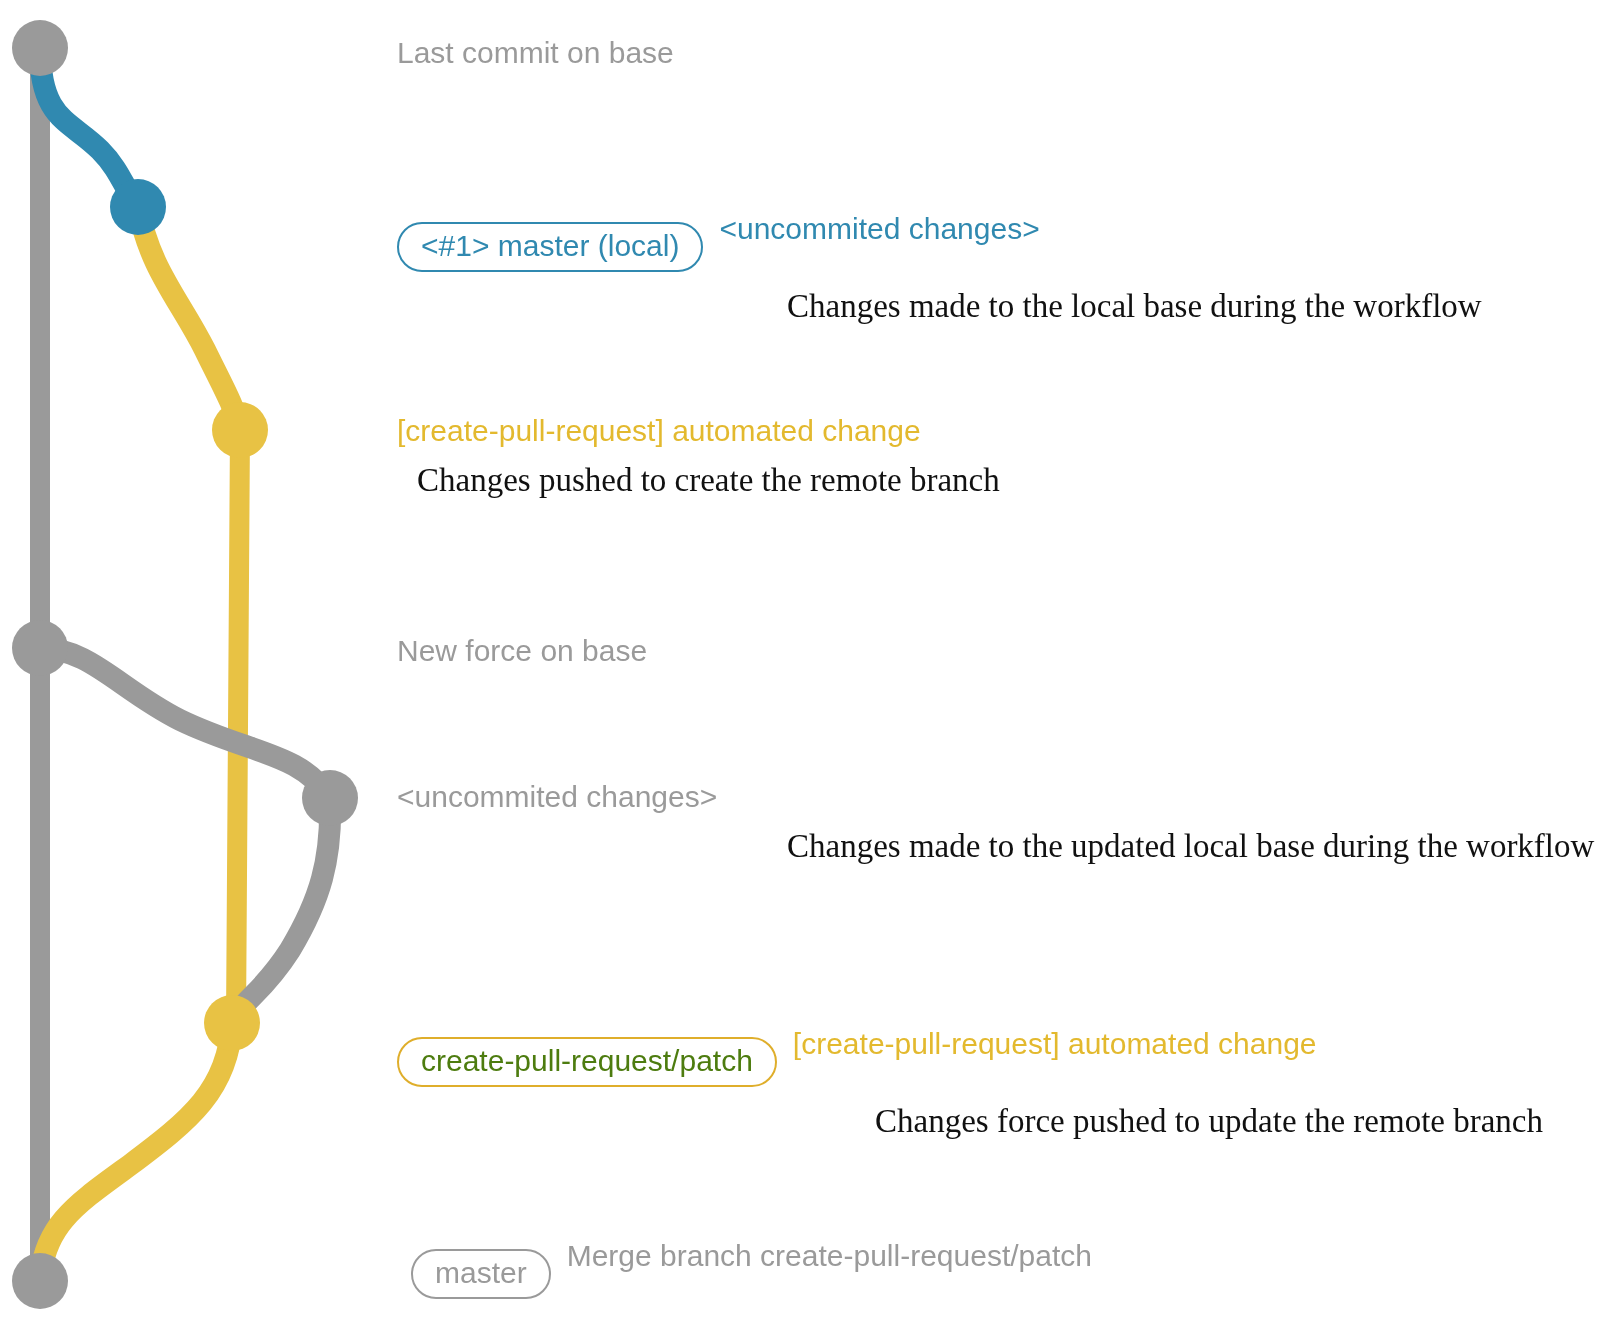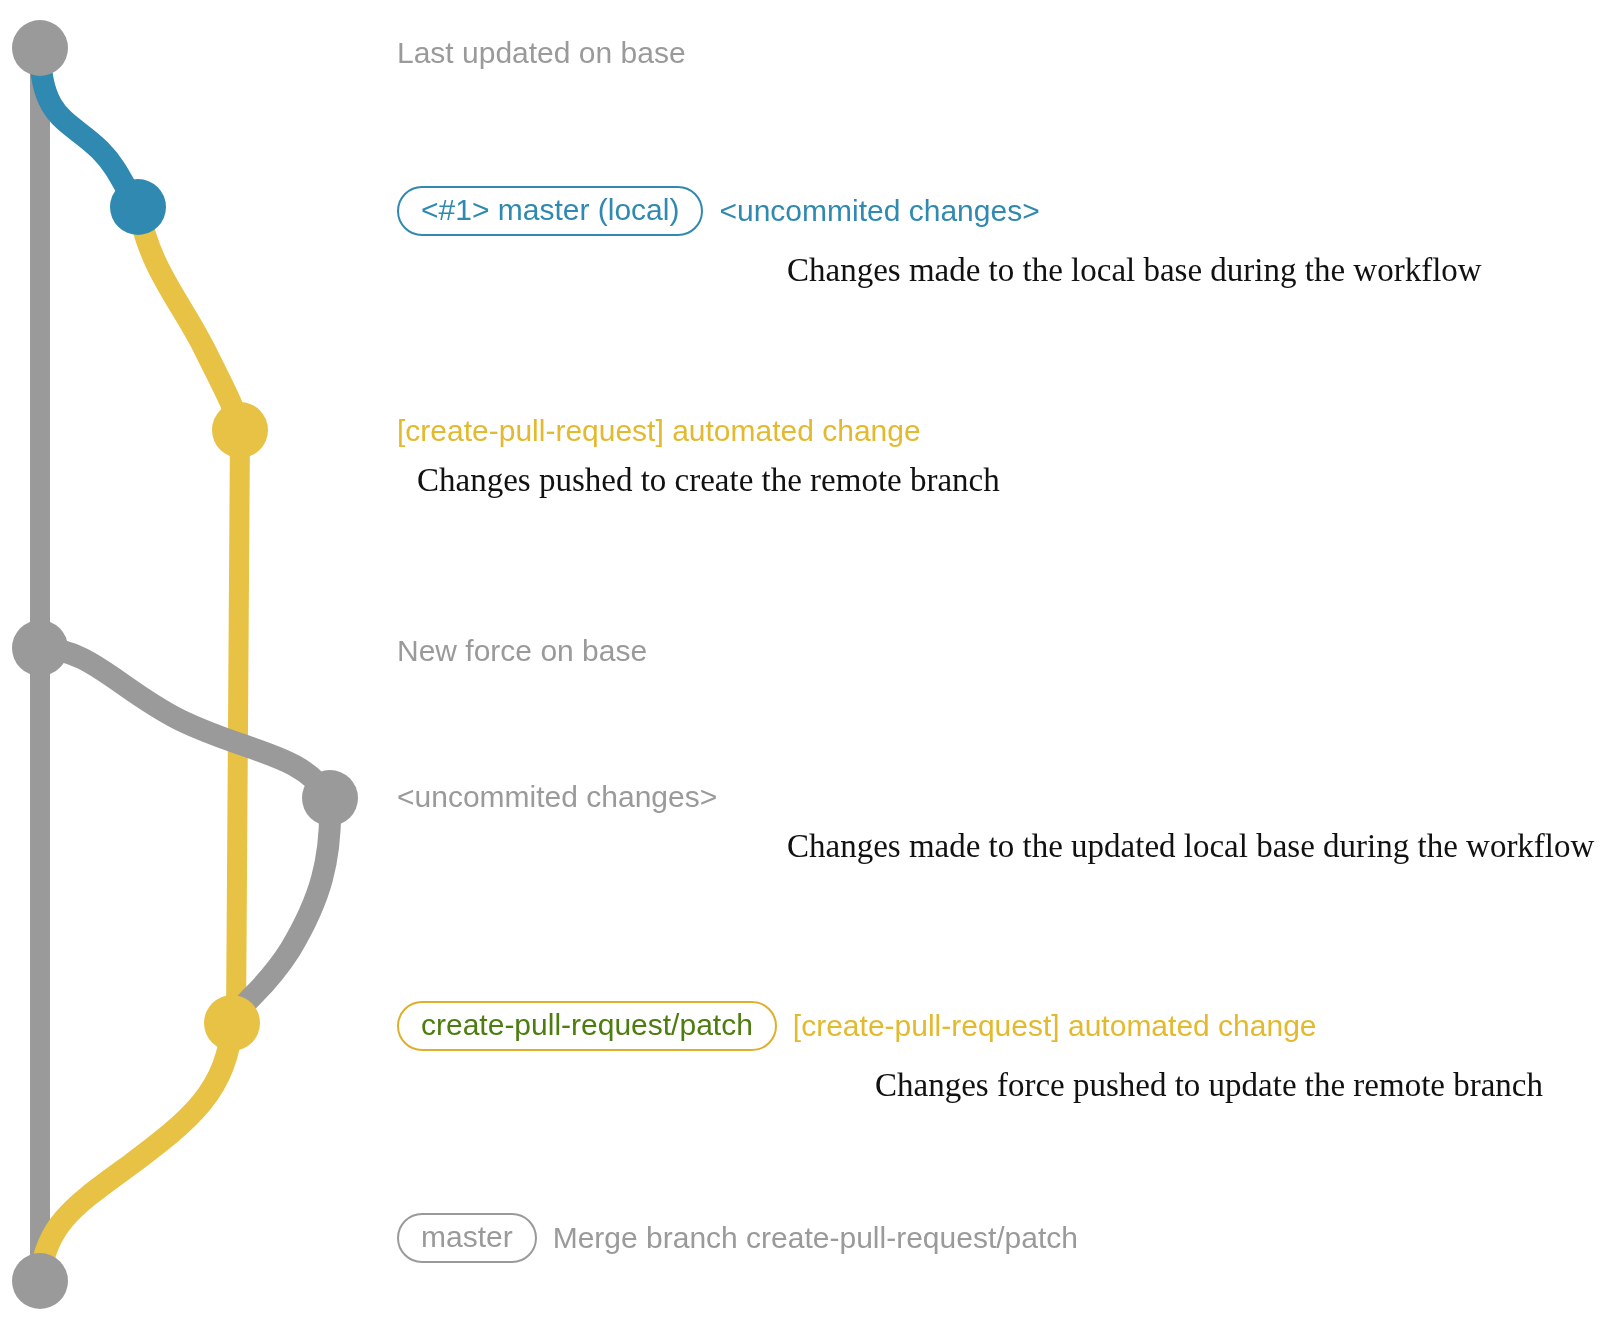--- a/index.html
+++ b/index.html
@@ -51,20 +51,21 @@
     align-items: center;
     justify-content: center;
     border: 2px solid #0ea5e9;
     border-radius: 26px;
     padding: 7px 22px 9px 22px;
     font-size: 30px;
     line-height: 1;
     color: #9a9a9a;
     background: #ffffff;
     box-sizing: border-box;
+    margin-top: 36px;
   }
   .pill.blue { border-color: #3089b0; color: #3089b0; }
   .pill.amber { border-color: #dfae2b; color: #4d7c0f; }
   .pill.gray  { border-color: #9a9a9a; color: #9a9a9a; }
 
   .commit-msg {
     font-size: 30px;
     line-height: 1;
     white-space: nowrap;
   }
@@ -106,21 +107,21 @@
   <circle cx="40" cy="648" r="28" fill="#9a9a9a"></circle>
   <circle cx="330" cy="798" r="28" fill="#9a9a9a"></circle>
   <circle cx="232" cy="1023" r="28" fill="#e8c244"></circle>
   <circle cx="40" cy="1281" r="28" fill="#9a9a9a"></circle>
 </svg>
 
 <div class="annotations">
 
   <div class="row" style="left:397px; top:38px;">
     <div class="row-head">
-      <span class="commit-msg gray">Last updated on base</span>
+      <span class="commit-msg gray">Last commit on base</span>
     </div>
   </div>
 
   <div class="row" style="left:397px; top:186px;">
     <div class="row-head">
       <span class="pill blue">&lt;#1&gt; master (local)</span>
       <span class="commit-msg blue">&lt;uncommited changes&gt;</span>
     </div>
     <div class="desc" style="margin-left:390px;">Changes made to the local base during the workflow</div>
   </div>
@@ -146,20 +147,20 @@
   </div>
 
   <div class="row" style="left:397px; top:1001px;">
     <div class="row-head">
       <span class="pill amber">create-pull-request/patch</span>
       <span class="commit-msg amber">[create-pull-request] automated change</span>
     </div>
     <div class="desc" style="margin-left:478px;">Changes force pushed to update the remote branch</div>
   </div>
 
-  <div class="row" style="left:397px; top:1213px;">
+  <div class="row" style="left:411px; top:1213px;">
     <div class="row-head">
       <span class="pill gray">master</span>
       <span class="commit-msg gray">Merge branch create-pull-request/patch</span>
     </div>
   </div>
 
 </div>
 
 </body></html>

